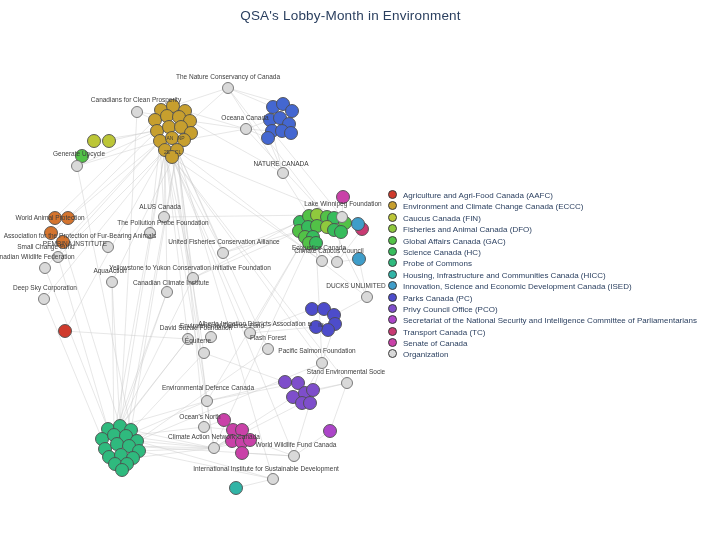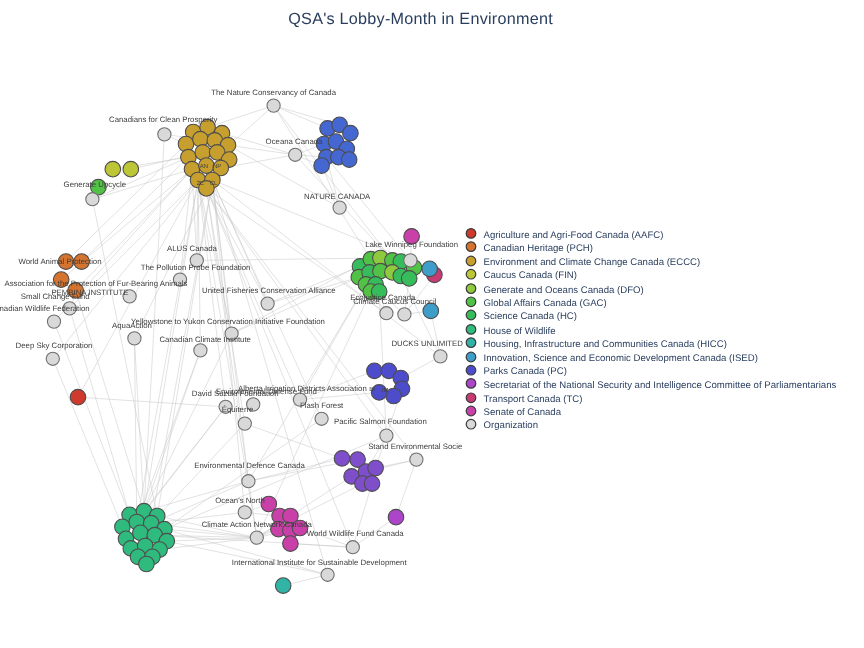--- a/index.html
+++ b/index.html
@@ -325,58 +325,58 @@
         <text x="310" y="326" text-anchor="middle" font-size="5" fill="#3c3c3c">BI</text>
         <text x="321" y="327" text-anchor="middle" font-size="5" fill="#3c3c3c">IM</text>
       </g>
   </svg>
   <div id="legend">
       <div class="legend-row">
         <span class="legend-dot" style="background: rgb(207, 58, 44);"></span>
         <span class="legend-label">Agriculture and Agri-Food Canada (AAFC)</span>
       </div>
       <div class="legend-row">
-        <span class="legend-dot" style="background: rgb(212, 116, 46);"></span>
-        <span class="legend-label">Canadian Heritage (PCH)</span>
-      </div>
-      <div class="legend-row">
         <span class="legend-dot" style="background: rgb(199, 159, 46);"></span>
         <span class="legend-label">Environment and Climate Change Canada (ECCC)</span>
       </div>
       <div class="legend-row">
         <span class="legend-dot" style="background: rgb(188, 198, 55);"></span>
         <span class="legend-label">Caucus Canada (FIN)</span>
       </div>
       <div class="legend-row">
         <span class="legend-dot" style="background: rgb(143, 201, 61);"></span>
-        <span class="legend-label">Generate and Oceans Canada (DFO)</span>
+        <span class="legend-label">Fisheries and Animal Canada (DFO)</span>
       </div>
       <div class="legend-row">
         <span class="legend-dot" style="background: rgb(82, 194, 71);"></span>
         <span class="legend-label">Global Affairs Canada (GAC)</span>
       </div>
       <div class="legend-row">
         <span class="legend-dot" style="background: rgb(55, 188, 92);"></span>
         <span class="legend-label">Science Canada (HC)</span>
       </div>
       <div class="legend-row">
         <span class="legend-dot" style="background: rgb(47, 186, 126);"></span>
-        <span class="legend-label">House of Wildlife</span>
+        <span class="legend-label">Probe of Commons</span>
       </div>
       <div class="legend-row">
         <span class="legend-dot" style="background: rgb(49, 180, 166);"></span>
         <span class="legend-label">Housing, Infrastructure and Communities Canada (HICC)</span>
       </div>
       <div class="legend-row">
         <span class="legend-dot" style="background: rgb(63, 157, 201);"></span>
         <span class="legend-label">Innovation, Science and Economic Development Canada (ISED)</span>
       </div>
       <div class="legend-row">
         <span class="legend-dot" style="background: rgb(77, 76, 203);"></span>
         <span class="legend-label">Parks Canada (PC)</span>
+      </div>
+      <div class="legend-row">
+        <span class="legend-dot" style="background: rgb(126, 78, 203);"></span>
+        <span class="legend-label">Privy Council Office (PCO)</span>
       </div>
       <div class="legend-row">
         <span class="legend-dot" style="background: rgb(172, 69, 201);"></span>
         <span class="legend-label">Secretariat of the National Security and Intelligence Committee of Parliamentarians</span>
       </div>
       <div class="legend-row">
         <span class="legend-dot" style="background: rgb(200, 58, 114);"></span>
         <span class="legend-label">Transport Canada (TC)</span>
       </div>
       <div class="legend-row">

